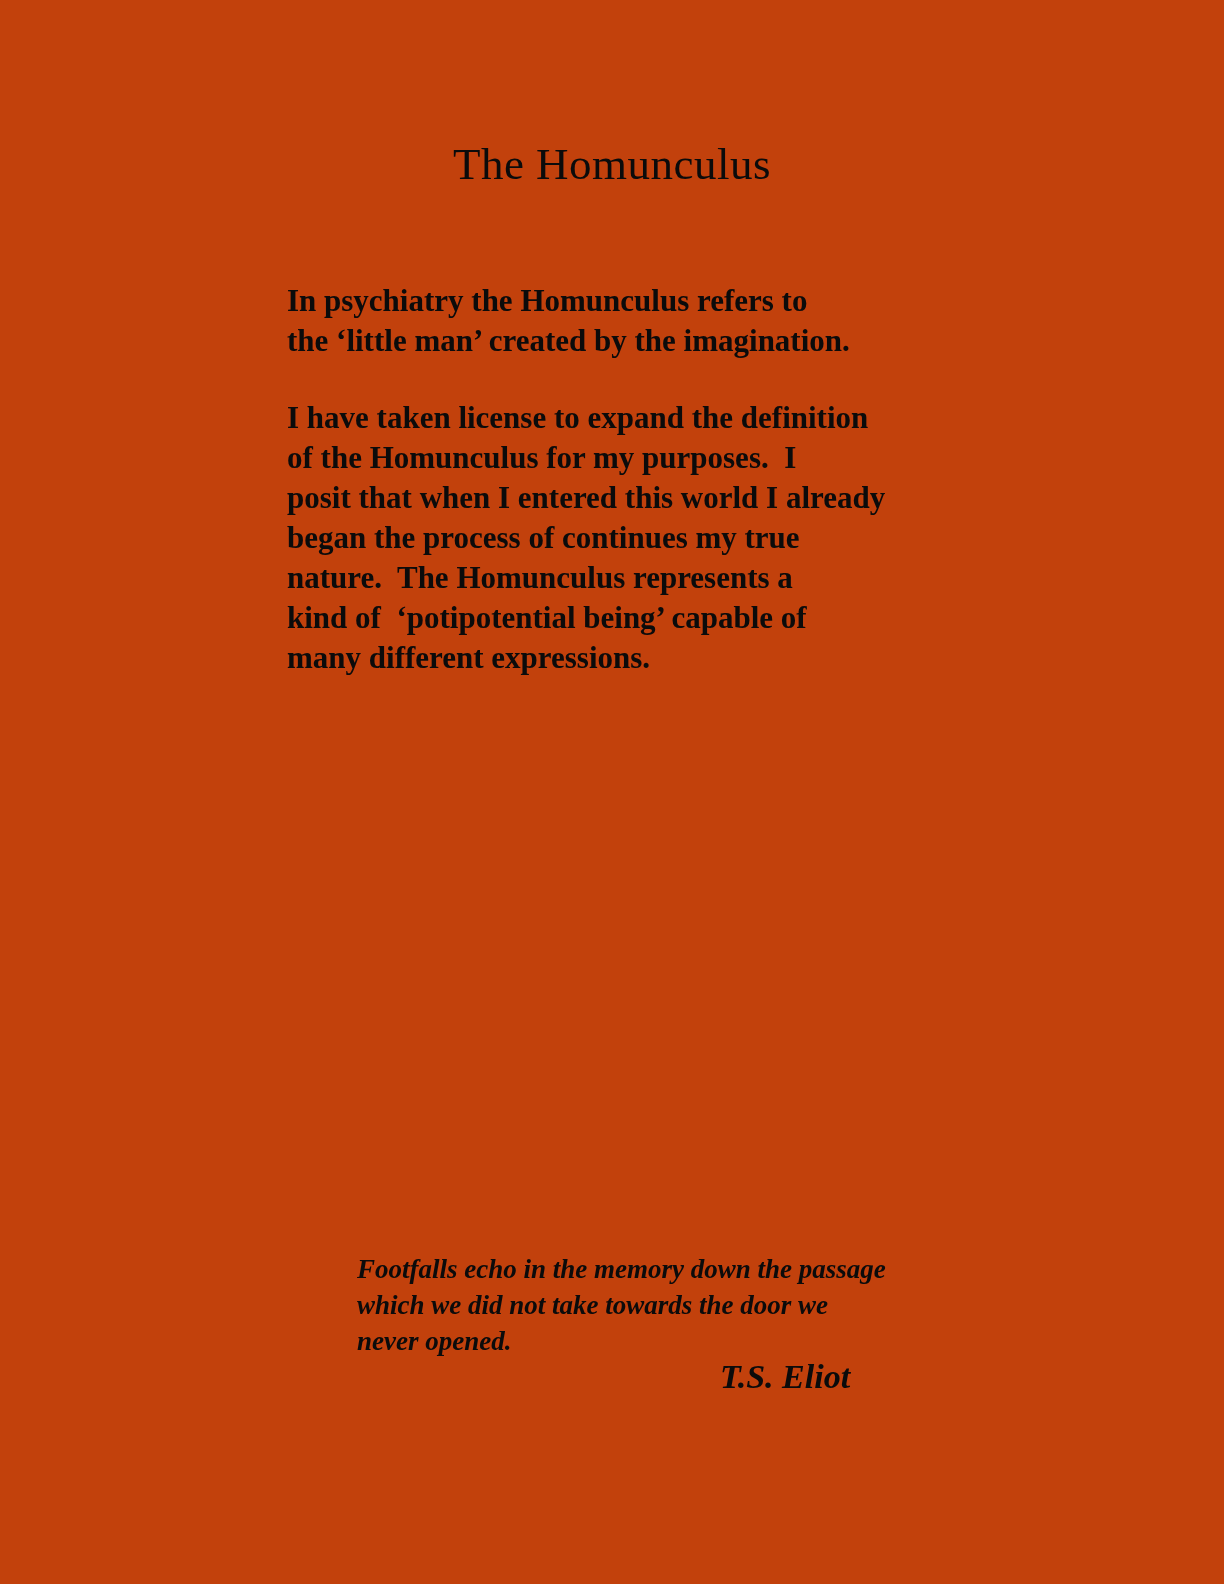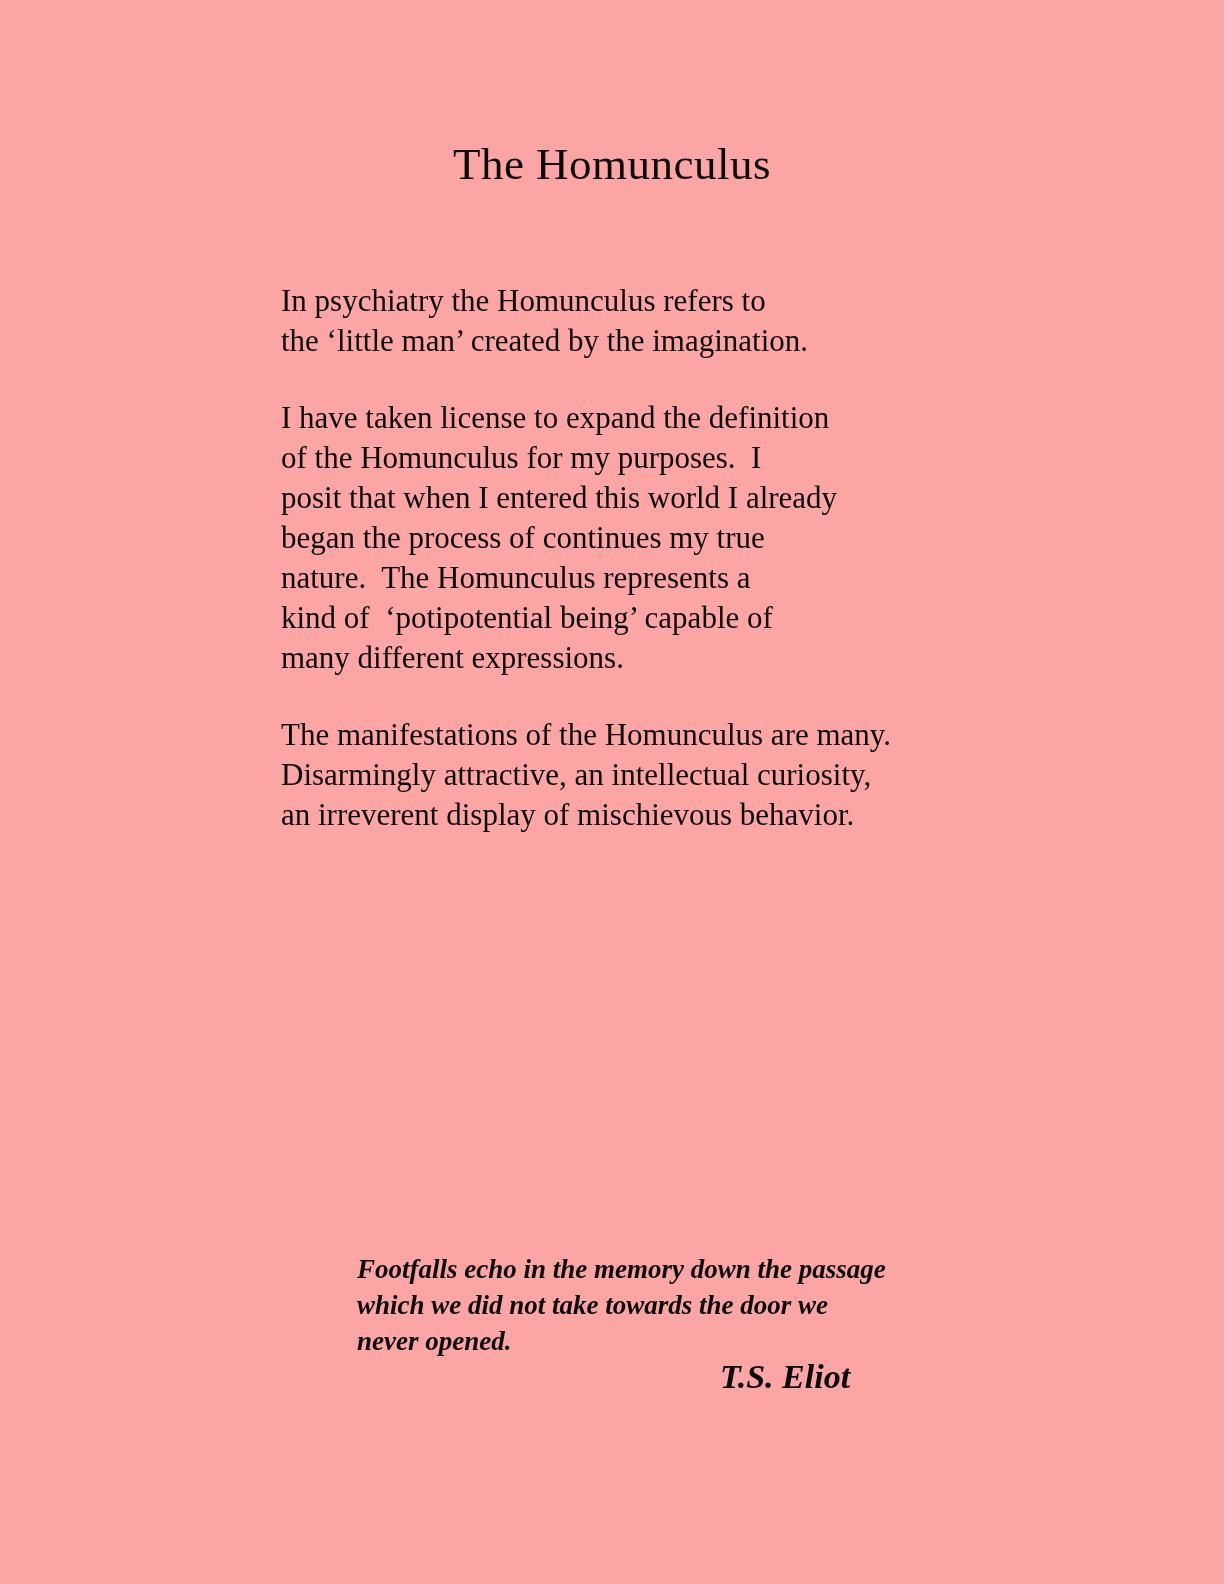--- a/index.html
+++ b/index.html
@@ -4,41 +4,42 @@
 <style>
   html, body {
     margin: 0;
     padding: 0;
     background: #ffffff;
   }
   .page {
     position: relative;
     width: 1224px;
     height: 1584px;
-    background: #fca5a5;
+    background: #c2410c;
     font-family: "Liberation Serif", serif;
     color: #0b0b0b;
     overflow: hidden;
   }
   .title {
     position: absolute;
     top: 138px;
     left: 0;
     width: 100%;
     margin: 0;
     text-align: center;
     font-size: 45px;
     font-weight: 400;
     letter-spacing: 0.5px;
   }
   .body-text {
     position: absolute;
-    left: 281px;
+    left: 287px;
     top: 281px;
     width: 760px;
+    font-weight: bold;
   }
   .para {
     margin: 0 0 37px 0;
     font-size: 31px;
     line-height: 40px;
     white-space: pre-wrap;
   }
   .quote-block {
     position: absolute;
     left: 357px;
@@ -70,23 +71,20 @@
   <div class="body-text">
     <p class="para">In psychiatry the Homunculus refers to
 the ‘little man’ created by the imagination.</p>
     <p class="para">I have taken license to expand the definition
 of the Homunculus for my purposes.  I
 posit that when I entered this world I already
 began the process of continues my true
 nature.  The Homunculus represents a
 kind of  ‘potipotential being’ capable of
 many different expressions.</p>
-    <p class="para">The manifestations of the Homunculus are many.
-Disarmingly attractive, an intellectual curiosity,
-an irreverent display of mischievous behavior.</p>
   </div>
 
   <div class="quote-block">
     <p class="quote-text">Footfalls echo in the memory down the passage
 which we did not take towards the door we
 never opened.</p>
     <p class="quote-attribution">T.S. Eliot</p>
   </div>
 
 </div>

